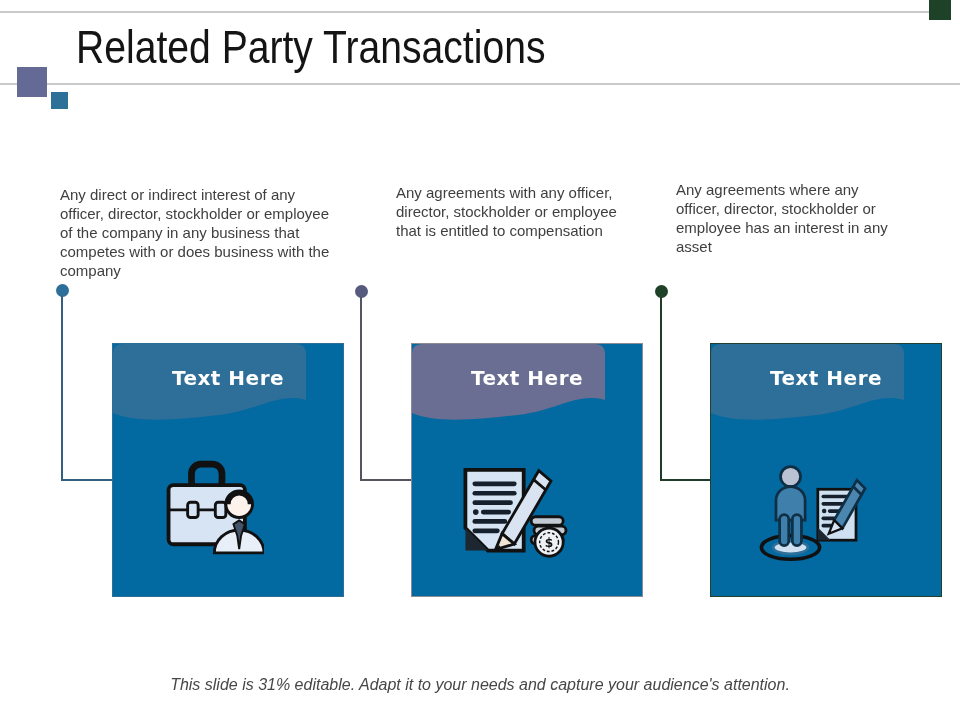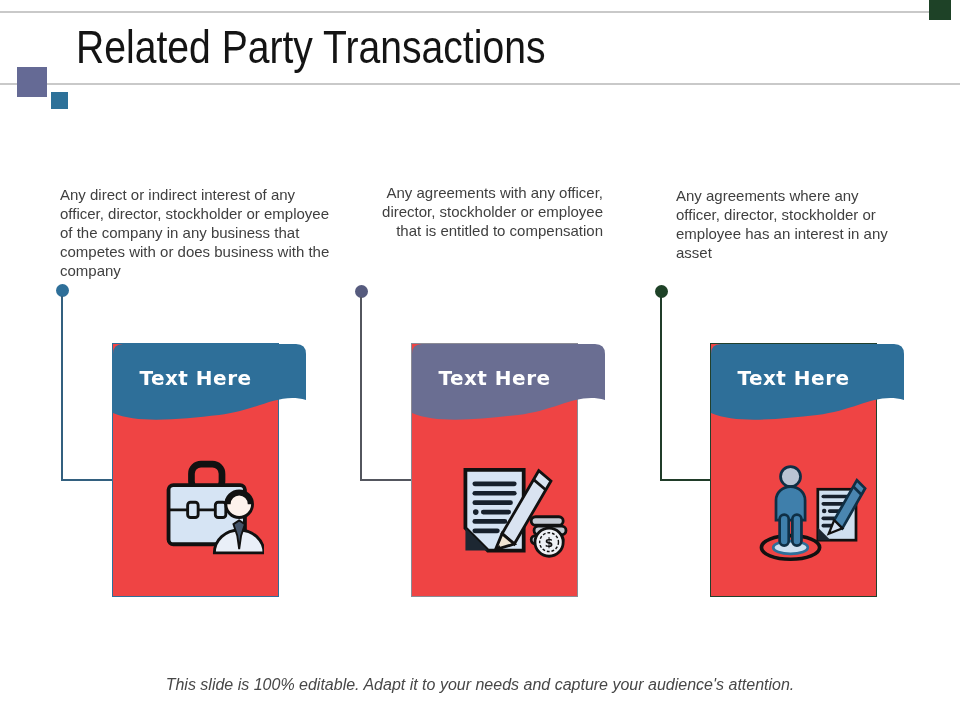--- a/index.html
+++ b/index.html
@@ -6,21 +6,21 @@
   .slide{position:relative;width:960px;height:720px;background:#ffffff;overflow:hidden;
          font-family:"Liberation Sans",sans-serif;}
   .hline{position:absolute;height:2px;background:#c9c9c9;}
   .sq{position:absolute;}
   .title{position:absolute;left:76px;top:20px;font-size:46px;color:#141414;
          transform:scaleX(0.85);transform-origin:left top;white-space:nowrap;}
   .col-desc{position:absolute;font-size:15px;line-height:19px;color:#3f3f3f;}
   .dot{position:absolute;width:13px;height:13px;border-radius:50%;}
   .conn-v{position:absolute;width:2px;}
   .conn-h{position:absolute;height:2px;}
-  .card{position:absolute;top:343px;width:167px;height:254px;background:#ef4444;
+  .card{position:absolute;top:343px;width:232px;height:254px;background:#0369a1;
         box-sizing:border-box;border:1px solid #999;}
   .card .wave{position:absolute;left:0;top:0;}
   .wave-teal path{fill:#2e6f99;}
   .wave-purple path{fill:#6a6e92;}
   .card-label{position:absolute;top:22px;left:0;width:100%;text-align:center;color:#ffffff;
         font-weight:bold;font-size:20px;letter-spacing:0.5px;font-family:"DejaVu Sans",sans-serif;}
   .card-icon{position:absolute;}
   .b-teal{border-color:#2e6f99;}
   .b-gray{border-color:#8b8b95;}
   .b-green{border-color:#22402c;}
@@ -54,21 +54,21 @@
       <line x1="10" y1="53" x2="90" y2="53" stroke="#111" stroke-width="3"></line>
       <rect x="30" y="45" width="11" height="16" rx="3" fill="#d6e4f4" stroke="#111" stroke-width="3"></rect>
       <rect x="59" y="45" width="11" height="16" rx="3" fill="#d6e4f4" stroke="#111" stroke-width="3"></rect>
       <path d="M58,98 a26,24 0 0 1 52,0 z" fill="#e9eff8" stroke="#111" stroke-width="3"></path>
       <circle cx="84" cy="47" r="14" fill="#fdf2ec" stroke="#111" stroke-width="3"></circle>
       <path d="M70,47 a14,14 0 0 1 28,0 l-5,0 a9,9 0 0 0 -18,0 z" fill="#111"></path>
       <polygon points="84,64 78,68 82,80 84,94 86,80 90,68" fill="#44546a" stroke="#111" stroke-width="2"></polygon>
     </svg>
   </div>
 
-  <div class="col-desc" style="left:375px;top:183px;width:228px;text-align:right;">Any agreements with any officer, director, stockholder or employee that is entitled to compensation</div>
+  <div class="col-desc" style="left:396px;top:183px;width:228px;">Any agreements with any officer, director, stockholder or employee that is entitled to compensation</div>
   <div class="dot" style="left:355px;top:285px;background:#565b7e;"></div>
   <div class="conn-v" style="left:360px;top:297px;height:184px;background:#53565e;"></div>
   <div class="conn-h" style="left:361px;top:479px;width:50px;background:#53565e;"></div>
   <div class="card b-gray" style="left:411px;">
     <svg class="wave wave-purple" width="193" height="80" viewBox="0 0 193 80">
       <path d="M0,10 Q0,0 10,0 H183 Q193,0 193,10 V56 C166,48 146,66 106,71 C68,75 26,80 0,69 Z"></path>
     </svg>
     <div class="card-label">Text Here</div>
     <svg class="card-icon" style="left:40px;top:122px;" width="118" height="94" viewBox="0 0 125 100">
       <path d="M14,4 H76 V90 H38 L14,66 Z" fill="#d6e4f4" stroke="#111" stroke-width="4"></path>
@@ -90,21 +90,21 @@
         <rect x="84" y="54" width="34" height="9" rx="4.5"></rect>
         <rect x="87" y="64" width="34" height="9" rx="4.5"></rect>
         <rect x="84" y="74" width="34" height="9" rx="4.5"></rect>
       </g>
       <circle cx="103" cy="81" r="15" fill="#eef1f5" stroke="#111" stroke-width="3"></circle>
       <circle cx="103" cy="81" r="10" fill="none" stroke="#111" stroke-width="1.5" stroke-dasharray="3,2"></circle>
       <text x="103" y="86" text-anchor="middle" font-size="13" font-weight="bold" fill="#111" font-family="DejaVu Sans, sans-serif">$</text>
     </svg>
   </div>
 
-  <div class="col-desc" style="left:676px;top:186px;width:212px;">Any agreements where any officer, director, stockholder or employee has an interest in any asset</div>
+  <div class="col-desc" style="left:676px;top:180px;width:212px;">Any agreements where any officer, director, stockholder or employee has an interest in any asset</div>
   <div class="dot" style="left:655px;top:285px;background:#1e4227;"></div>
   <div class="conn-v" style="left:660px;top:297px;height:184px;background:#203c29;"></div>
   <div class="conn-h" style="left:661px;top:479px;width:49px;background:#203c29;"></div>
   <div class="card b-green" style="left:710px;">
     <svg class="wave wave-teal" width="193" height="80" viewBox="0 0 193 80">
       <path d="M0,10 Q0,0 10,0 H183 Q193,0 193,10 V56 C166,48 146,66 106,71 C68,75 26,80 0,69 Z"></path>
     </svg>
     <div class="card-label">Text Here</div>
     <svg class="card-icon" style="left:43px;top:118px;" width="114" height="100" viewBox="0 0 125 110">
       <ellipse cx="40" cy="94" rx="32" ry="13" fill="none" stroke="#111" stroke-width="4"></ellipse>
@@ -122,14 +122,14 @@
       <polygon points="113,20 122,29 97,73 88,64" fill="#4a86b0" stroke="#0f2f45" stroke-width="3"></polygon>
       <line x1="109" y1="27" x2="118" y2="36" stroke="#0f2f45" stroke-width="3"></line>
       <polygon points="88,64 97,73 82,79" fill="#d6e4f4" stroke="#111" stroke-width="2.5"></polygon>
       <circle cx="40" cy="16" r="11" fill="#b9c3d3" stroke="#0f2f45" stroke-width="3"></circle>
       <path d="M24,64 V42 a16,15 0 0 1 32,0 v22 z" fill="#3f7fab" stroke="#0f2f45" stroke-width="3"></path>
       <rect x="28" y="58" width="10" height="34" rx="5" fill="#3f7fab" stroke="#0f2f45" stroke-width="3"></rect>
       <rect x="42" y="58" width="10" height="34" rx="5" fill="#3f7fab" stroke="#0f2f45" stroke-width="3"></rect>
     </svg>
   </div>
 
-  <div class="footer">This slide is 100% editable. Adapt it to your needs and capture your audience's attention.</div>
+  <div class="footer">This slide is 31% editable. Adapt it to your needs and capture your audience's attention.</div>
 </div>
 
 </body></html>

